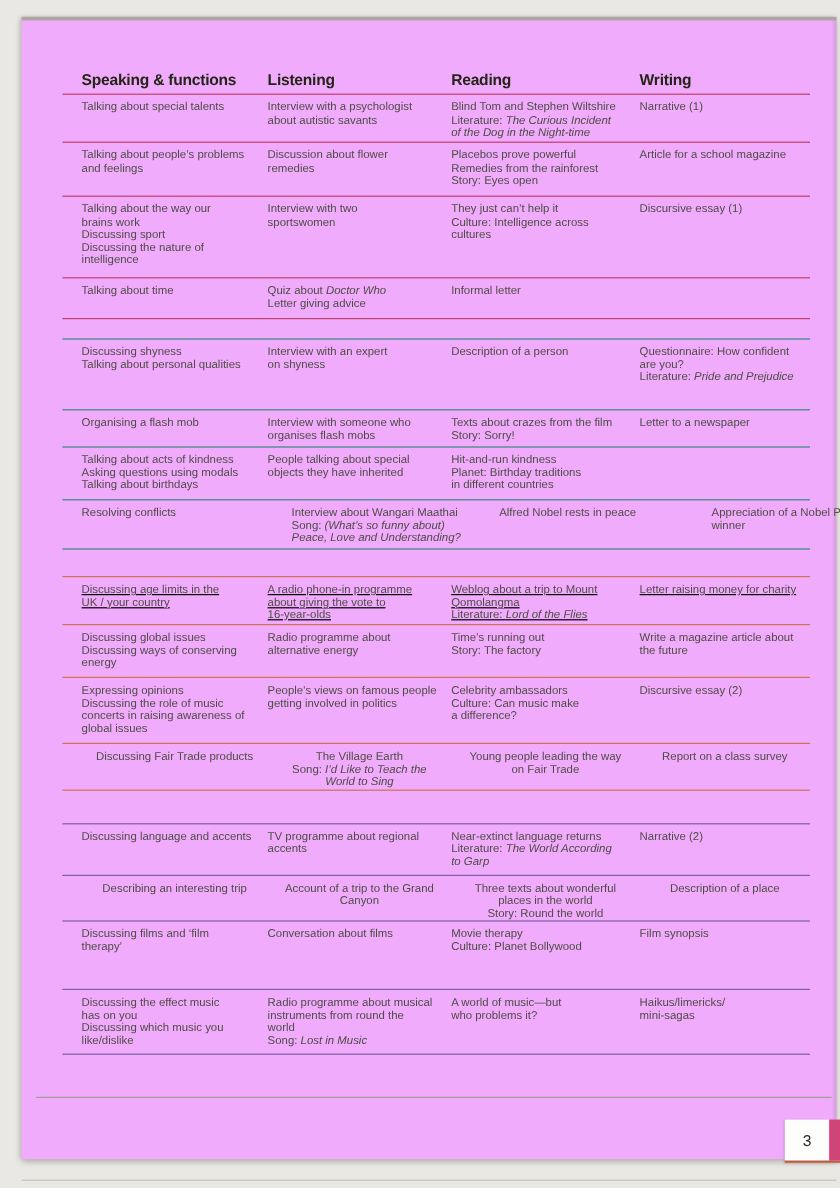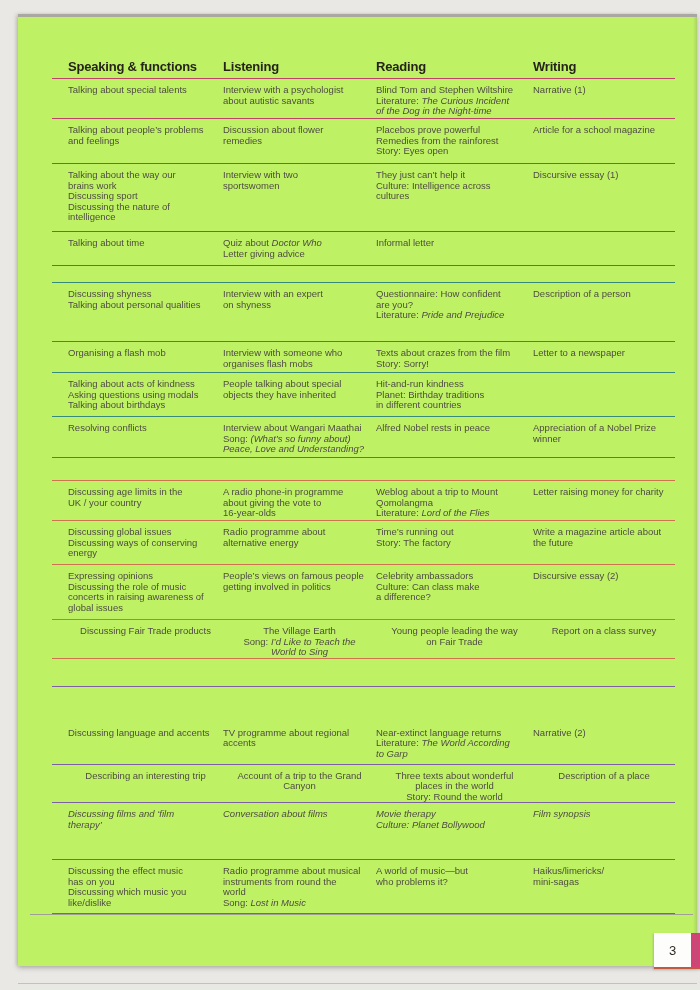--- a/index.html
+++ b/index.html
@@ -7,21 +7,21 @@
     width:700px;height:990px;
     background:#e9e8e5;
     font-family:"Liberation Sans","DejaVu Sans",sans-serif;
     overflow:hidden;
   }
   .scene{position:relative;width:700px;height:990px;}
 
   
   .page{
     position:absolute;left:18px;top:14px;width:679px;height:952px;
-    background:#bef264;
+    background:#f0abfc;
     border-top:3px solid #aaa7a1;
     box-shadow:0 2px 5px rgba(80,78,70,.35), -2px 0 3px rgba(120,118,110,.18);
     box-sizing:border-box;
   }
   .page::after{ 
     content:"";position:absolute;right:0;top:0;width:4px;height:100%;
     background:linear-gradient(to right,rgba(0,0,0,0),rgba(120,115,105,.25));
   }
 
   .table{margin-left:34px;width:623px;padding-top:42px;}
@@ -161,28 +161,28 @@
           <div class="section" style="--line: #37897b;">
             <div class="row" style="min-height: 59px;">
               <div class="cell c0">
                 <div class="line">Discussing shyness</div>
                 <div class="line">Talking about personal qualities</div>
               </div>
               <div class="cell c1">
                 <div class="line">Interview with an expert</div>
                 <div class="line">on shyness</div>
               </div>
+              <div class="cell c3">
+                <div class="line">Description of a person</div>
+              </div>
               <div class="cell c2">
                 <div class="line">Questionnaire: How confident</div>
                 <div class="line">are you?</div>
                 <div class="line">Literature: <em>Pride and Prejudice</em></div>
               </div>
-              <div class="cell c3">
-                <div class="line">Description of a person</div>
-              </div>
             </div>
             <div class="row" style="min-height: 31px;">
               <div class="cell c0">
                 <div class="line">Organising a flash mob</div>
               </div>
               <div class="cell c1">
                 <div class="line">Interview with someone who</div>
                 <div class="line">organises flash mobs</div>
               </div>
               <div class="cell c2">
@@ -202,40 +202,40 @@
               <div class="cell c1">
                 <div class="line">People talking about special</div>
                 <div class="line">objects they have inherited</div>
               </div>
               <div class="cell c2">
                 <div class="line">Hit-and-run kindness</div>
                 <div class="line">Planet: Birthday traditions</div>
                 <div class="line">in different countries</div>
               </div>
             </div>
-            <div class="row" style="min-height: 41px;">
+            <div class="row" style="min-height: 41px; gap: 20px;">
               <div class="cell c0">
                 <div class="line">Resolving conflicts</div>
               </div>
               <div class="cell c1">
                 <div class="line">Interview about Wangari Maathai</div>
                 <div class="line">Song: <em>(What’s so funny about)</em></div>
                 <div class="line"><em>Peace, Love and Understanding?</em></div>
               </div>
               <div class="cell c2">
                 <div class="line">Alfred Nobel rests in peace</div>
               </div>
               <div class="cell c3">
                 <div class="line">Appreciation of a Nobel Prize</div>
                 <div class="line">winner</div>
               </div>
             </div>
           </div>
           <div class="section" style="--line: #cd7350;">
-            <div class="row" style="min-height: 40px;">
+            <div class="row" style="min-height: 40px; text-decoration: underline;">
               <div class="cell c0">
                 <div class="line">Discussing age limits in the</div>
                 <div class="line">UK / your country</div>
               </div>
               <div class="cell c1">
                 <div class="line">A radio phone-in programme</div>
                 <div class="line">about giving the vote to</div>
                 <div class="line">16-year-olds</div>
               </div>
               <div class="cell c2">
@@ -272,21 +272,21 @@
                 <div class="line">Discussing the role of music</div>
                 <div class="line">concerts in raising awareness of</div>
                 <div class="line">global issues</div>
               </div>
               <div class="cell c1">
                 <div class="line">People’s views on famous people</div>
                 <div class="line">getting involved in politics</div>
               </div>
               <div class="cell c2">
                 <div class="line">Celebrity ambassadors</div>
-                <div class="line">Culture: Can class make</div>
+                <div class="line">Culture: Can music make</div>
                 <div class="line">a difference?</div>
               </div>
               <div class="cell c3">
                 <div class="line">Discursive essay (2)</div>
               </div>
             </div>
             <div class="row" style="min-height: 37px; text-align: center;">
               <div class="cell c0">
                 <div class="line">Discussing Fair Trade products</div>
               </div>
@@ -298,21 +298,21 @@
               <div class="cell c2">
                 <div class="line">Young people leading the way</div>
                 <div class="line">on Fair Trade</div>
               </div>
               <div class="cell c3">
                 <div class="line">Report on a class survey</div>
               </div>
             </div>
           </div>
           <div class="section" style="--line: #7d5fa4;">
-            <div class="row" style="min-height: 43px; margin-top: 35px;">
+            <div class="row" style="min-height: 43px;">
               <div class="cell c0">
                 <div class="line">Discussing language and accents</div>
               </div>
               <div class="cell c1">
                 <div class="line">TV programme about regional</div>
                 <div class="line">accents</div>
               </div>
               <div class="cell c2">
                 <div class="line">Near-extinct language returns</div>
                 <div class="line">Literature: <em>The World According</em></div>
@@ -332,21 +332,21 @@
               </div>
               <div class="cell c2">
                 <div class="line">Three texts about wonderful</div>
                 <div class="line">places in the world</div>
                 <div class="line">Story: Round the world</div>
               </div>
               <div class="cell c3">
                 <div class="line">Description of a place</div>
               </div>
             </div>
-            <div class="row" style="min-height: 57px; font-style: italic;">
+            <div class="row" style="min-height: 57px;">
               <div class="cell c0">
                 <div class="line">Discussing films and ‘film</div>
                 <div class="line">therapy’</div>
               </div>
               <div class="cell c1">
                 <div class="line">Conversation about films</div>
               </div>
               <div class="cell c2">
                 <div class="line">Movie therapy</div>
                 <div class="line">Culture: Planet Bollywood</div>

